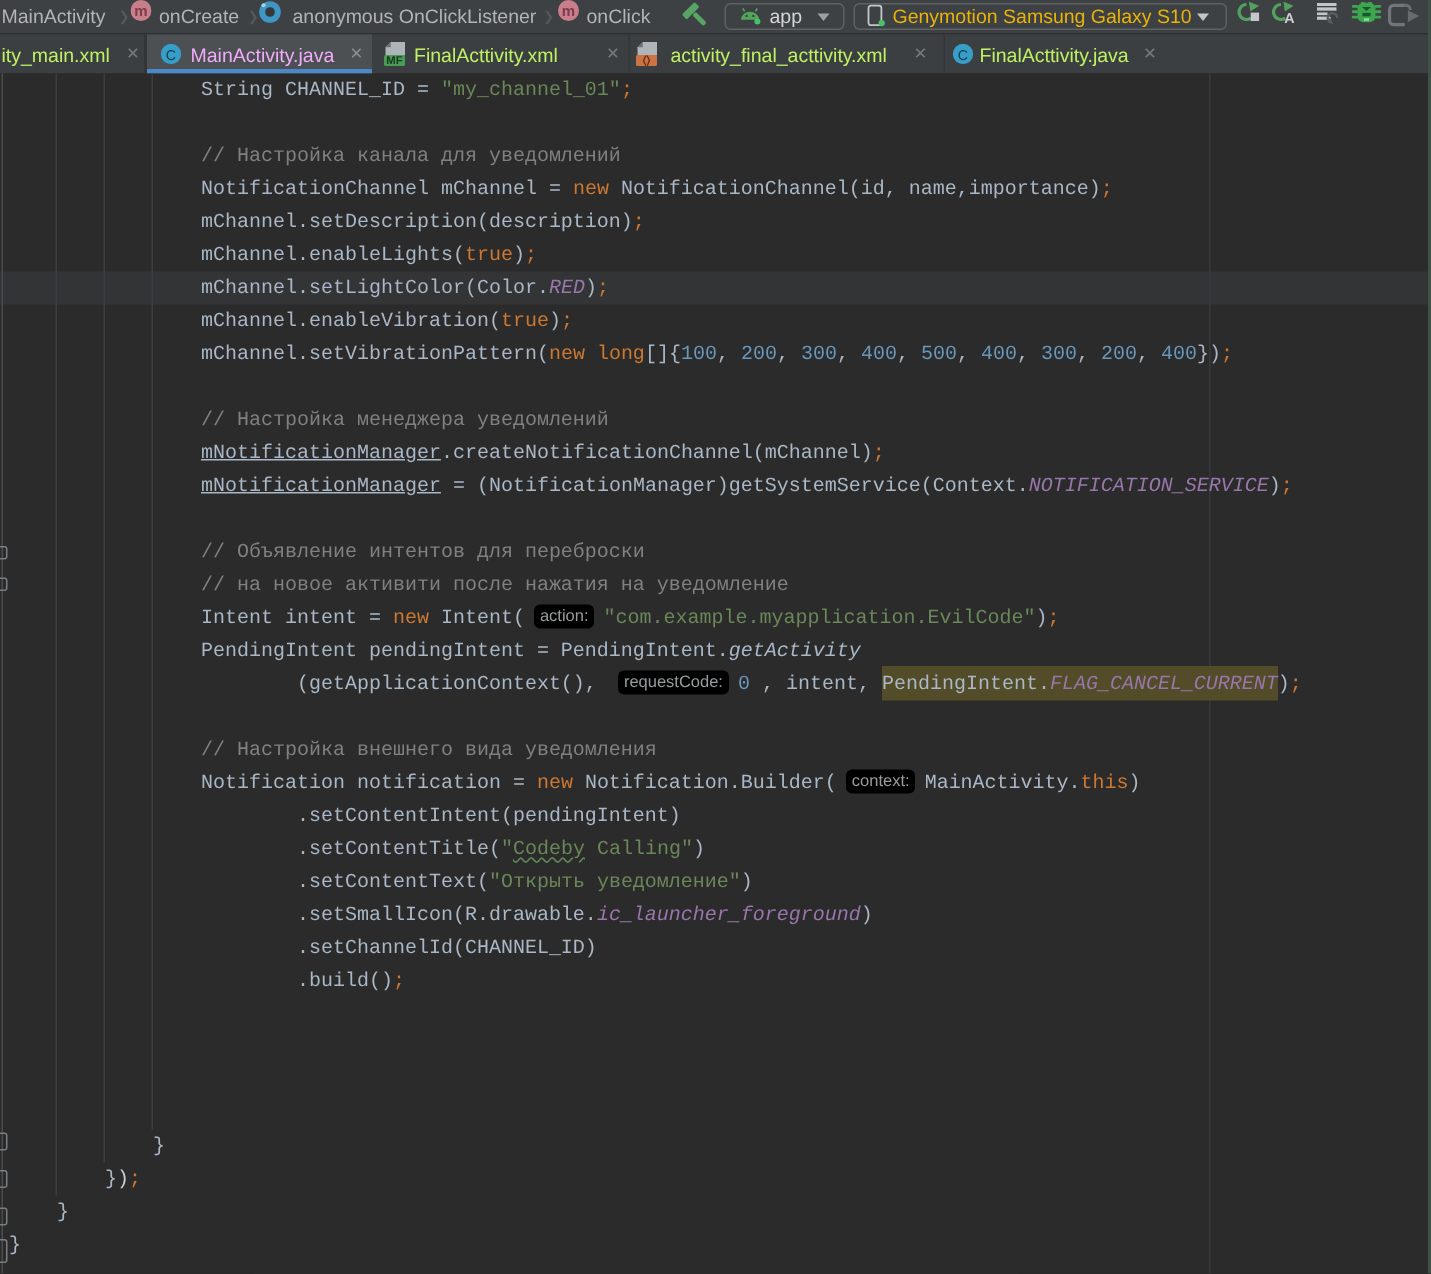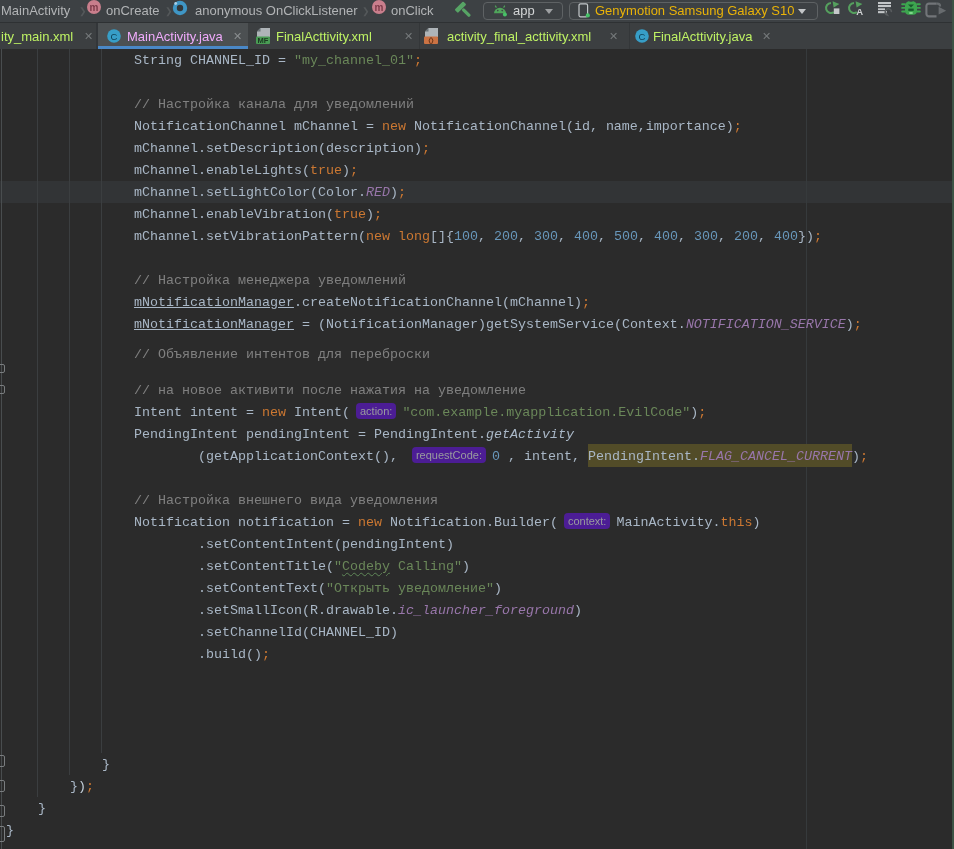--- a/index.html
+++ b/index.html
@@ -18,21 +18,21 @@
 .k{color:#cc7832}
 .s{color:#6a8759}
 .sq{text-decoration:underline wavy #5f8758 1px;text-underline-offset:2px}
 .n{color:#6897bb}
 .c{color:#808080}
 .p{color:#9876aa;font-style:italic}
 .it{font-style:italic}
 .u{text-decoration:underline}
 .bt{color:#c4d0da}
 .hl{background:#524c28;padding:5px 0 3px}
-.pill{display:inline-block;font-family:"Liberation Sans",sans-serif;font-size:11px;line-height:14px;color:#999c9e;background:#4c1d95;border-radius:4px;padding:1px 4px;margin:0 6px;vertical-align:1px}
+.pill{display:inline-block;font-family:"Liberation Sans",sans-serif;font-size:11px;line-height:14px;color:#999c9e;background:#000000;border-radius:4px;padding:1px 4px;margin:0 6px;vertical-align:1px}
 .guide{position:absolute;width:1px;background:#3b3e40}
 .fold{position:absolute;width:9px;border:1px solid #7a7d7f;border-radius:2px}
 </style></head>
 <body>
 <div id="root">
 <div id="crumbs">
       <div class="bc" style="left:1px">MainActivity</div>
       <div class="chev" style="left:79px">❯</div>
       <div class="bicon" style="left:87px;top:0px"><svg width="14" height="14" viewBox="0 0 14 14" style="">
           <circle cx="7" cy="7" r="7" fill="#c97e8c"></circle>
@@ -172,21 +172,21 @@
 <div class="line" style="top:45px"><span class="c">                // Настройка канала для уведомлений</span></div>
 <div class="line" style="top:67px">                NotificationChannel mChannel = <span class="k">new</span> NotificationChannel(id, name,importance)<span class="k">;</span></div>
 <div class="line" style="top:89px">                mChannel.setDescription(description)<span class="k">;</span></div>
 <div class="line" style="top:111px">                mChannel.enableLights(<span class="k">true</span>)<span class="k">;</span></div>
 <div class="line" style="top:133px">                mChannel.setLightColor(Color.<span class="p">RED</span>)<span class="k">;</span></div>
 <div class="line" style="top:155px">                mChannel.enableVibration(<span class="k">true</span>)<span class="k">;</span></div>
 <div class="line" style="top:177px">                mChannel.setVibrationPattern(<span class="k">new</span> <span class="k">long</span>[]{<span class="n">100</span>, <span class="n">200</span>, <span class="n">300</span>, <span class="n">400</span>, <span class="n">500</span>, <span class="n">400</span>, <span class="n">300</span>, <span class="n">200</span>, <span class="n">400</span>})<span class="k">;</span></div>
 <div class="line" style="top:221px"><span class="c">                // Настройка менеджера уведомлений</span></div>
 <div class="line" style="top:243px"><span class="u"></span>                <span class="u">mNotificationManager</span>.createNotificationChannel(mChannel)<span class="k">;</span></div>
 <div class="line" style="top:265px">                <span class="u">mNotificationManager</span> = (NotificationManager)getSystemService(Context.<span class="p">NOTIFICATION_SERVICE</span>)<span class="k">;</span></div>
-<div class="line" style="top:295px"><span class="c">                // Объявление интентов для переброски</span></div>
+<div class="line" style="top:309px"><span class="c">                // Объявление интентов для переброски</span></div>
 <div class="line" style="top:331px"><span class="c">                // на новое активити после нажатия на уведомление</span></div>
 <div class="line" style="top:353px">                Intent intent = <span class="k">new</span> Intent(<span class="pill">action:</span><span class="s">"com.example.myapplication.EvilCode"</span>)<span class="k">;</span></div>
 <div class="line" style="top:375px">                PendingIntent pendingIntent = PendingIntent.<span class="it">getActivity</span></div>
 <div class="line" style="top:397px">                        (getApplicationContext(), <span class="pill">requestCode:</span><span class="n">0</span> , intent, <span class="hl">PendingIntent.<span class="p">FLAG_CANCEL_CURRENT</span></span>)<span class="k">;</span></div>
 <div class="line" style="top:441px"><span class="c">                // Настройка внешнего вида уведомления</span></div>
 <div class="line" style="top:463px">                Notification notification = <span class="k">new</span> Notification.Builder(<span class="pill">context:</span>MainActivity.<span class="k">this</span>)</div>
 <div class="line" style="top:485px">                        .setContentIntent(pendingIntent)</div>
 <div class="line" style="top:507px">                        .setContentTitle(<span class="s">"</span><span class="s sq">Codeby</span><span class="s"> Calling"</span>)</div>
 <div class="line" style="top:529px">                        .setContentText(<span class="s">"Открыть уведомление"</span>)</div>
 <div class="line" style="top:551px">                        .setSmallIcon(R.drawable.<span class="p">ic_launcher_foreground</span>)</div>

